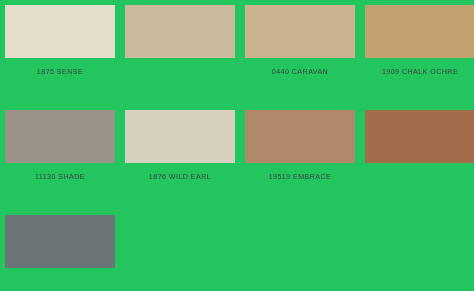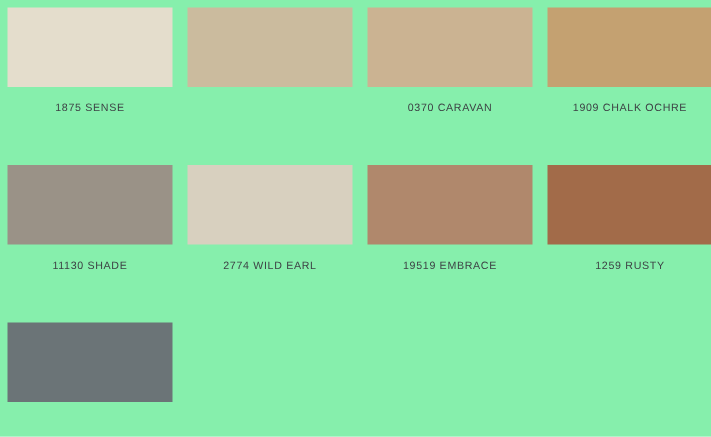--- a/index.html
+++ b/index.html
@@ -12,21 +12,21 @@
     height: 291px;
     background: #fbfbfb;
     font-family: "Liberation Sans", sans-serif;
     overflow: hidden;
   }
 
   #palette-board {
     position: relative;
     width: 474px;
     height: 291px;
-    background: #86efac;
+    background: #22c55e;
     box-sizing: border-box;
   }
 
   .swatch-row {
     display: flex;
     flex-direction: row;
     align-items: flex-start;
     justify-content: flex-start;
     height: 95px;
     padding: 0;
@@ -76,50 +76,49 @@
       <div class="swatch-chip" style="background-color: rgb(228, 221, 204);"></div>
       <div class="swatch-label" style="color: rgb(61, 66, 69);">1875 SENSE</div>
     </div>
 
     <div class="swatch-cell">
       <div class="swatch-chip" style="background-color: rgb(203, 187, 158);"></div>
     </div>
 
     <div class="swatch-cell">
       <div class="swatch-chip" style="background-color: rgb(203, 179, 146);"></div>
-      <div class="swatch-label" style="color: rgb(61, 66, 69);">0370 CARAVAN</div>
+      <div class="swatch-label" style="color: rgb(61, 66, 69);">0440 CARAVAN</div>
     </div>
 
     <div class="swatch-cell">
       <div class="swatch-chip" style="background-color: rgb(196, 161, 113);"></div>
       <div class="swatch-label" style="color: rgb(61, 66, 69);">1909 CHALK OCHRE</div>
     </div>
 
   </div>
 
   <div class="swatch-row row-2">
 
     <div class="swatch-cell">
       <div class="swatch-chip" style="background-color: rgb(154, 146, 135);"></div>
       <div class="swatch-label" style="color: rgb(61, 66, 69);">11130 SHADE</div>
     </div>
 
     <div class="swatch-cell">
       <div class="swatch-chip" style="background-color: rgb(216, 208, 191);"></div>
-      <div class="swatch-label" style="color: rgb(61, 66, 69);">2774 WILD EARL</div>
+      <div class="swatch-label" style="color: rgb(61, 66, 69);">1876 WILD EARL</div>
     </div>
 
     <div class="swatch-cell">
       <div class="swatch-chip" style="background-color: rgb(176, 136, 108);"></div>
       <div class="swatch-label" style="color: rgb(61, 66, 69);">19519 EMBRACE</div>
     </div>
 
     <div class="swatch-cell">
       <div class="swatch-chip" style="background-color: rgb(162, 107, 73);"></div>
-      <div class="swatch-label" style="color: rgb(61, 66, 69);">1259 RUSTY</div>
     </div>
 
   </div>
 
   <div class="swatch-row row-3">
 
     <div class="swatch-cell">
       <div class="swatch-chip" style="background-color: rgb(107, 116, 119);"></div>
     </div>
 

